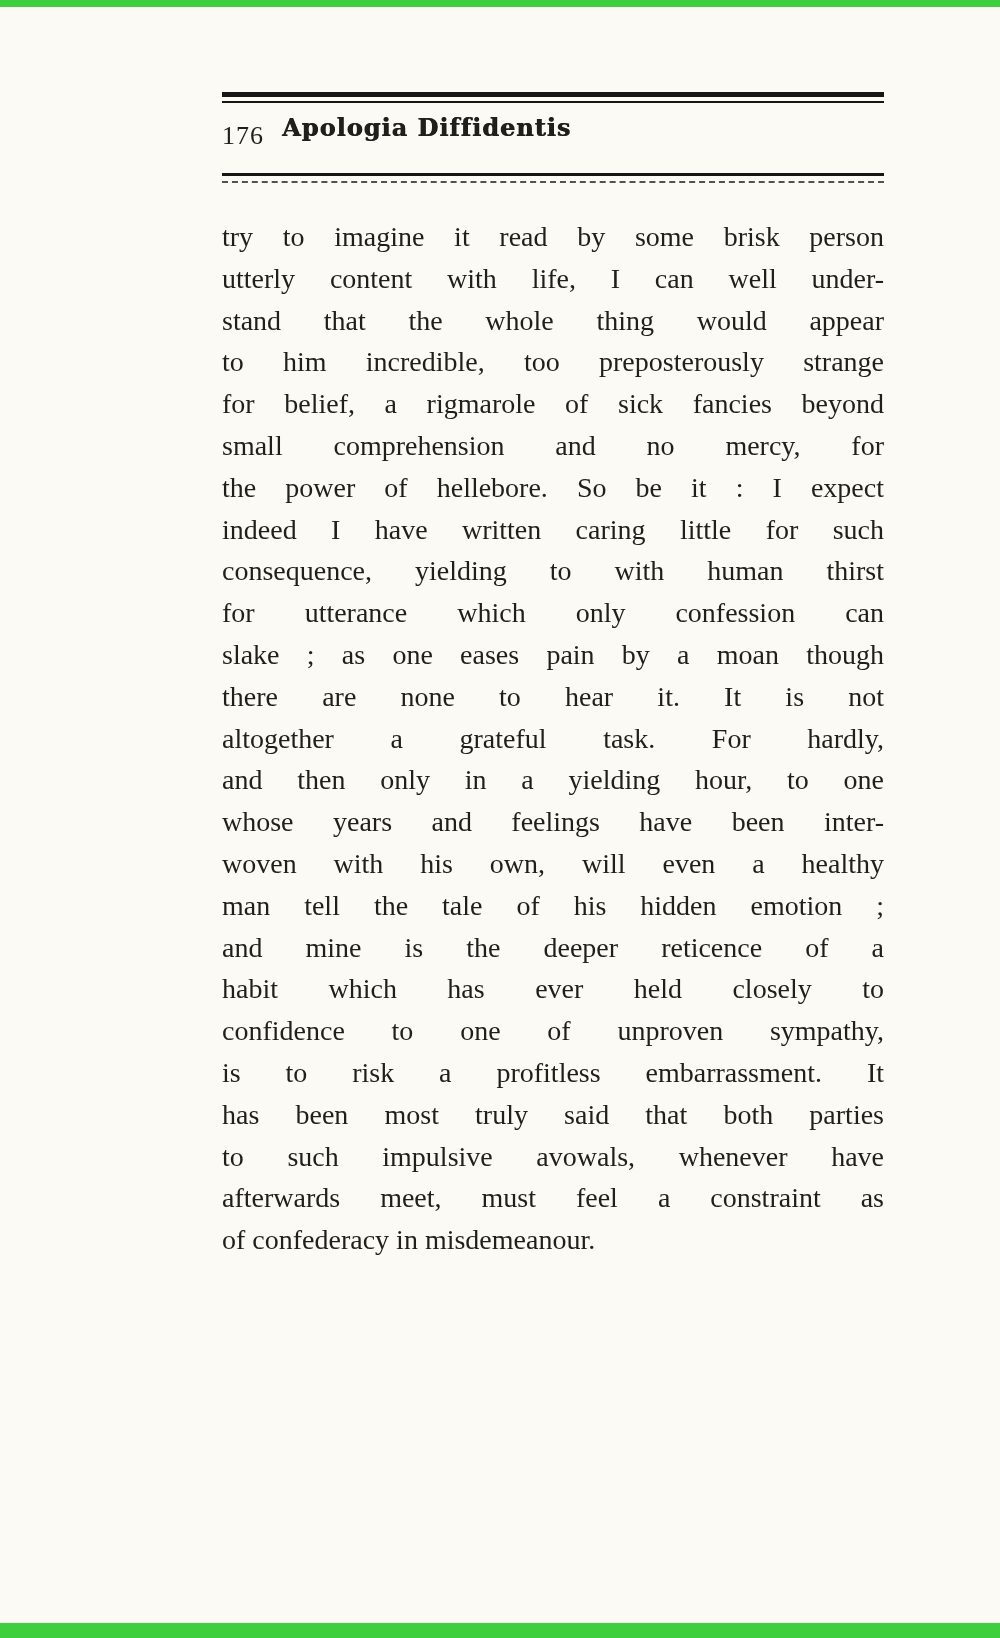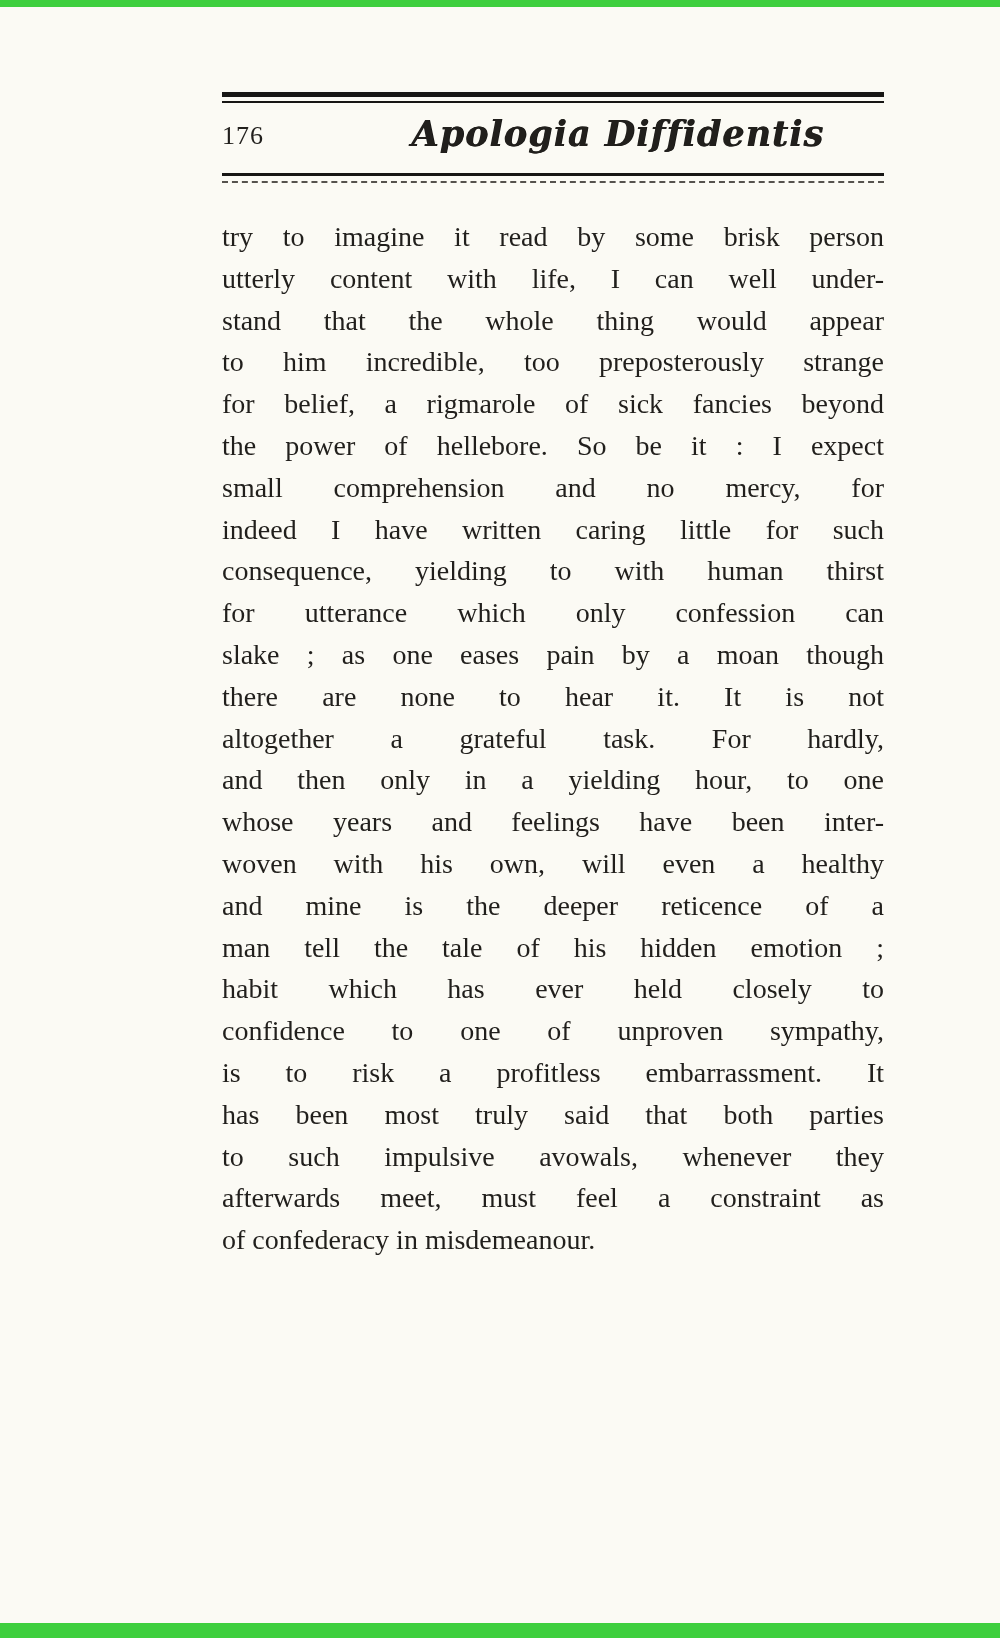--- a/index.html
+++ b/index.html
@@ -46,27 +46,26 @@
     left: 0;
     top: 8px;
     font-size: 26px;
     letter-spacing: 1px;
   }
   .page-title {
     position: absolute;
     left: 60px;
     right: 60px;
     top: 0;
-    text-align: right;
+    text-align: left;
     font-family: "DejaVu Serif", "Liberation Serif", serif;
     font-weight: bold;
-    font-size: 35px;
+    font-size: 24px;
     letter-spacing: 1px;
     text-shadow: 0.6px 0 0 #171614;
-    font-style: italic;
   }
 
   .rule-double-bottom {
     border-top: 3px solid #171614;
     border-bottom: 2px dashed #55524d;
     height: 5px;
     margin-top: 2px;
   }
 
   .body-text {
@@ -99,35 +98,35 @@
   </div>
 
   <div class="rule-double-bottom"></div>
 
   <div class="body-text">
     <div class="text-line">try to imagine it read by some brisk person</div>
     <div class="text-line">utterly content with life, I can well under-</div>
     <div class="text-line">stand that the whole thing would appear</div>
     <div class="text-line">to him incredible, too preposterously strange</div>
     <div class="text-line">for belief, a rigmarole of sick fancies beyond</div>
+    <div class="text-line">small comprehension and no mercy, for</div>
     <div class="text-line">the power of hellebore. So be it : I expect</div>
-    <div class="text-line">small comprehension and no mercy, for</div>
     <div class="text-line">indeed I have written caring little for such</div>
     <div class="text-line">consequence, yielding to with human thirst</div>
     <div class="text-line">for utterance which only confession can</div>
     <div class="text-line">slake ; as one eases pain by a moan though</div>
     <div class="text-line">there are none to hear it. It is not</div>
     <div class="text-line">altogether a grateful task. For hardly,</div>
     <div class="text-line">and then only in a yielding hour, to one</div>
     <div class="text-line">whose years and feelings have been inter-</div>
     <div class="text-line">woven with his own, will even a healthy</div>
+    <div class="text-line">man tell the tale of his hidden emotion ;</div>
     <div class="text-line">and mine is the deeper reticence of a</div>
-    <div class="text-line">man tell the tale of his hidden emotion ;</div>
     <div class="text-line">habit which has ever held closely to</div>
     <div class="text-line">confidence to one of unproven sympathy,</div>
     <div class="text-line">is to risk a profitless embarrassment. It</div>
     <div class="text-line">has been most truly said that both parties</div>
-    <div class="text-line">to such impulsive avowals, whenever they</div>
+    <div class="text-line">to such impulsive avowals, whenever have</div>
     <div class="text-line">afterwards meet, must feel a constraint as</div>
     <div class="text-line last">of confederacy in misdemeanour.</div>
   </div>
 
 </div>
 
 </body></html>

